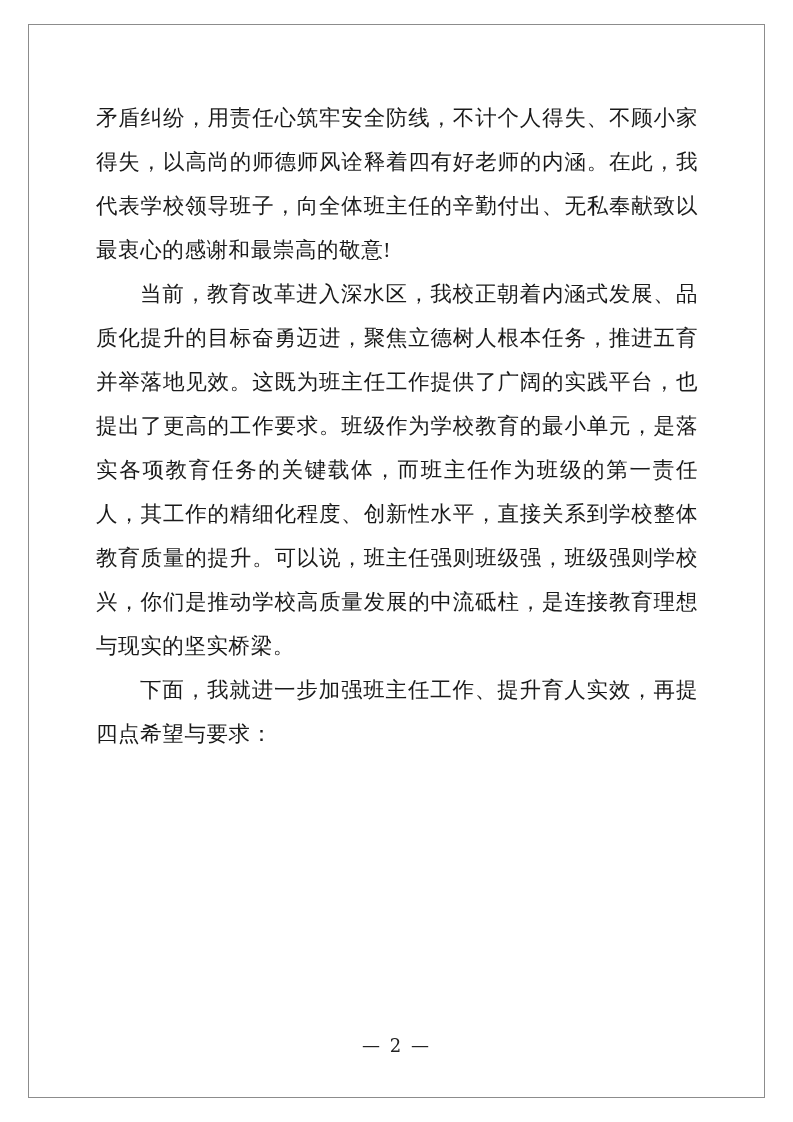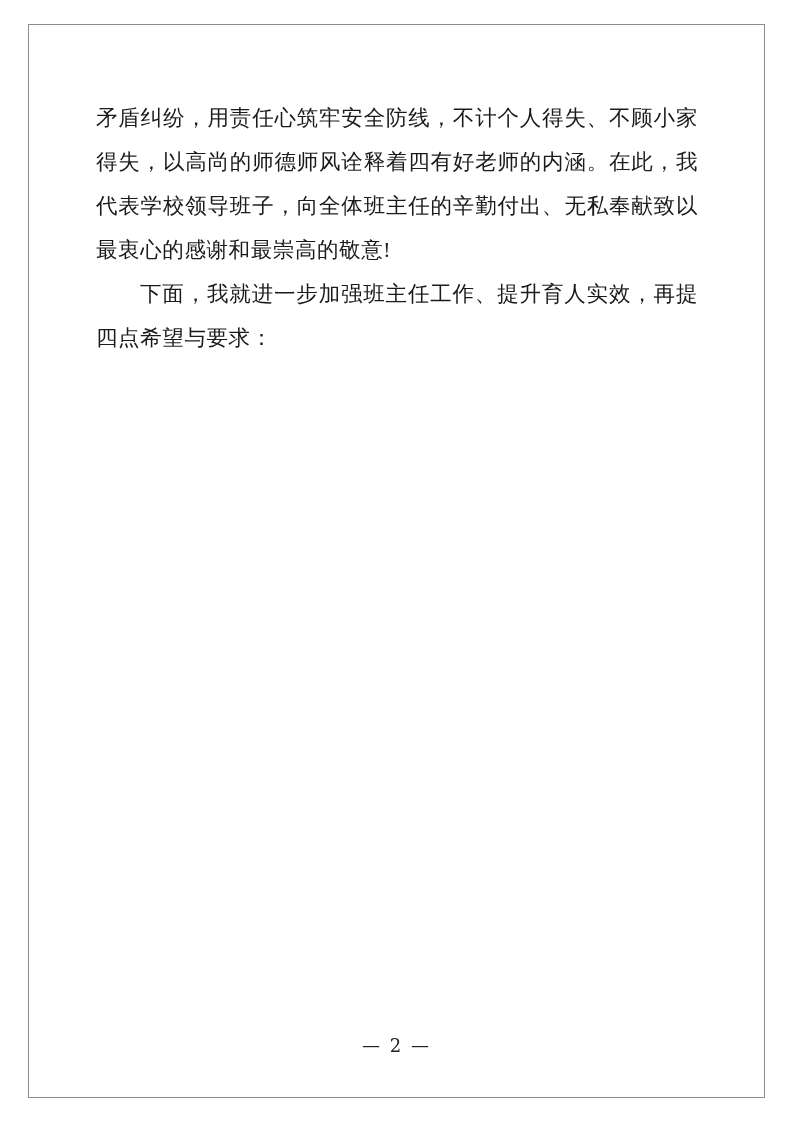--- a/index.html
+++ b/index.html
@@ -65,17 +65,18 @@
   }
 </style>
 </head>
 <body>
 
 <div class="page">
   <div class="page-border"></div>
 
   <div class="content">
     <p class="para">矛盾纠纷，用责任心筑牢安全防线，不计个人得失、不顾小家得失，以高尚的师德师风诠释着四有好老师的内涵。在此，我代表学校领导班子，向全体班主任的辛勤付出、无私奉献致以最衷心的感谢和最崇高的敬意!</p>
+    <p class="para indent">当前，教育改革进入深水区，我校正朝着内涵式发展、品质化提升的目标奋勇迈进，聚焦立德树人根本任务，推进五育并举落地见效。这既为班主任工作提供了广阔的实践平台，也提出了更高的工作要求。班级作为学校教育的最小单元，是落实各项教育任务的关键载体，而班主任作为班级的第一责任人，其工作的精细化程度、创新性水平，直接关系到学校整体教育质量的提升。可以说，班主任强则班级强，班级强则学校兴，你们是推动学校高质量发展的中流砥柱，是连接教育理想与现实的坚实桥梁。</p>
     <p class="para indent">下面，我就进一步加强班主任工作、提升育人实效，再提四点希望与要求：</p>
   </div>
 
   <div class="footer">— 2 —</div>
 </div>
 
 </body></html>

